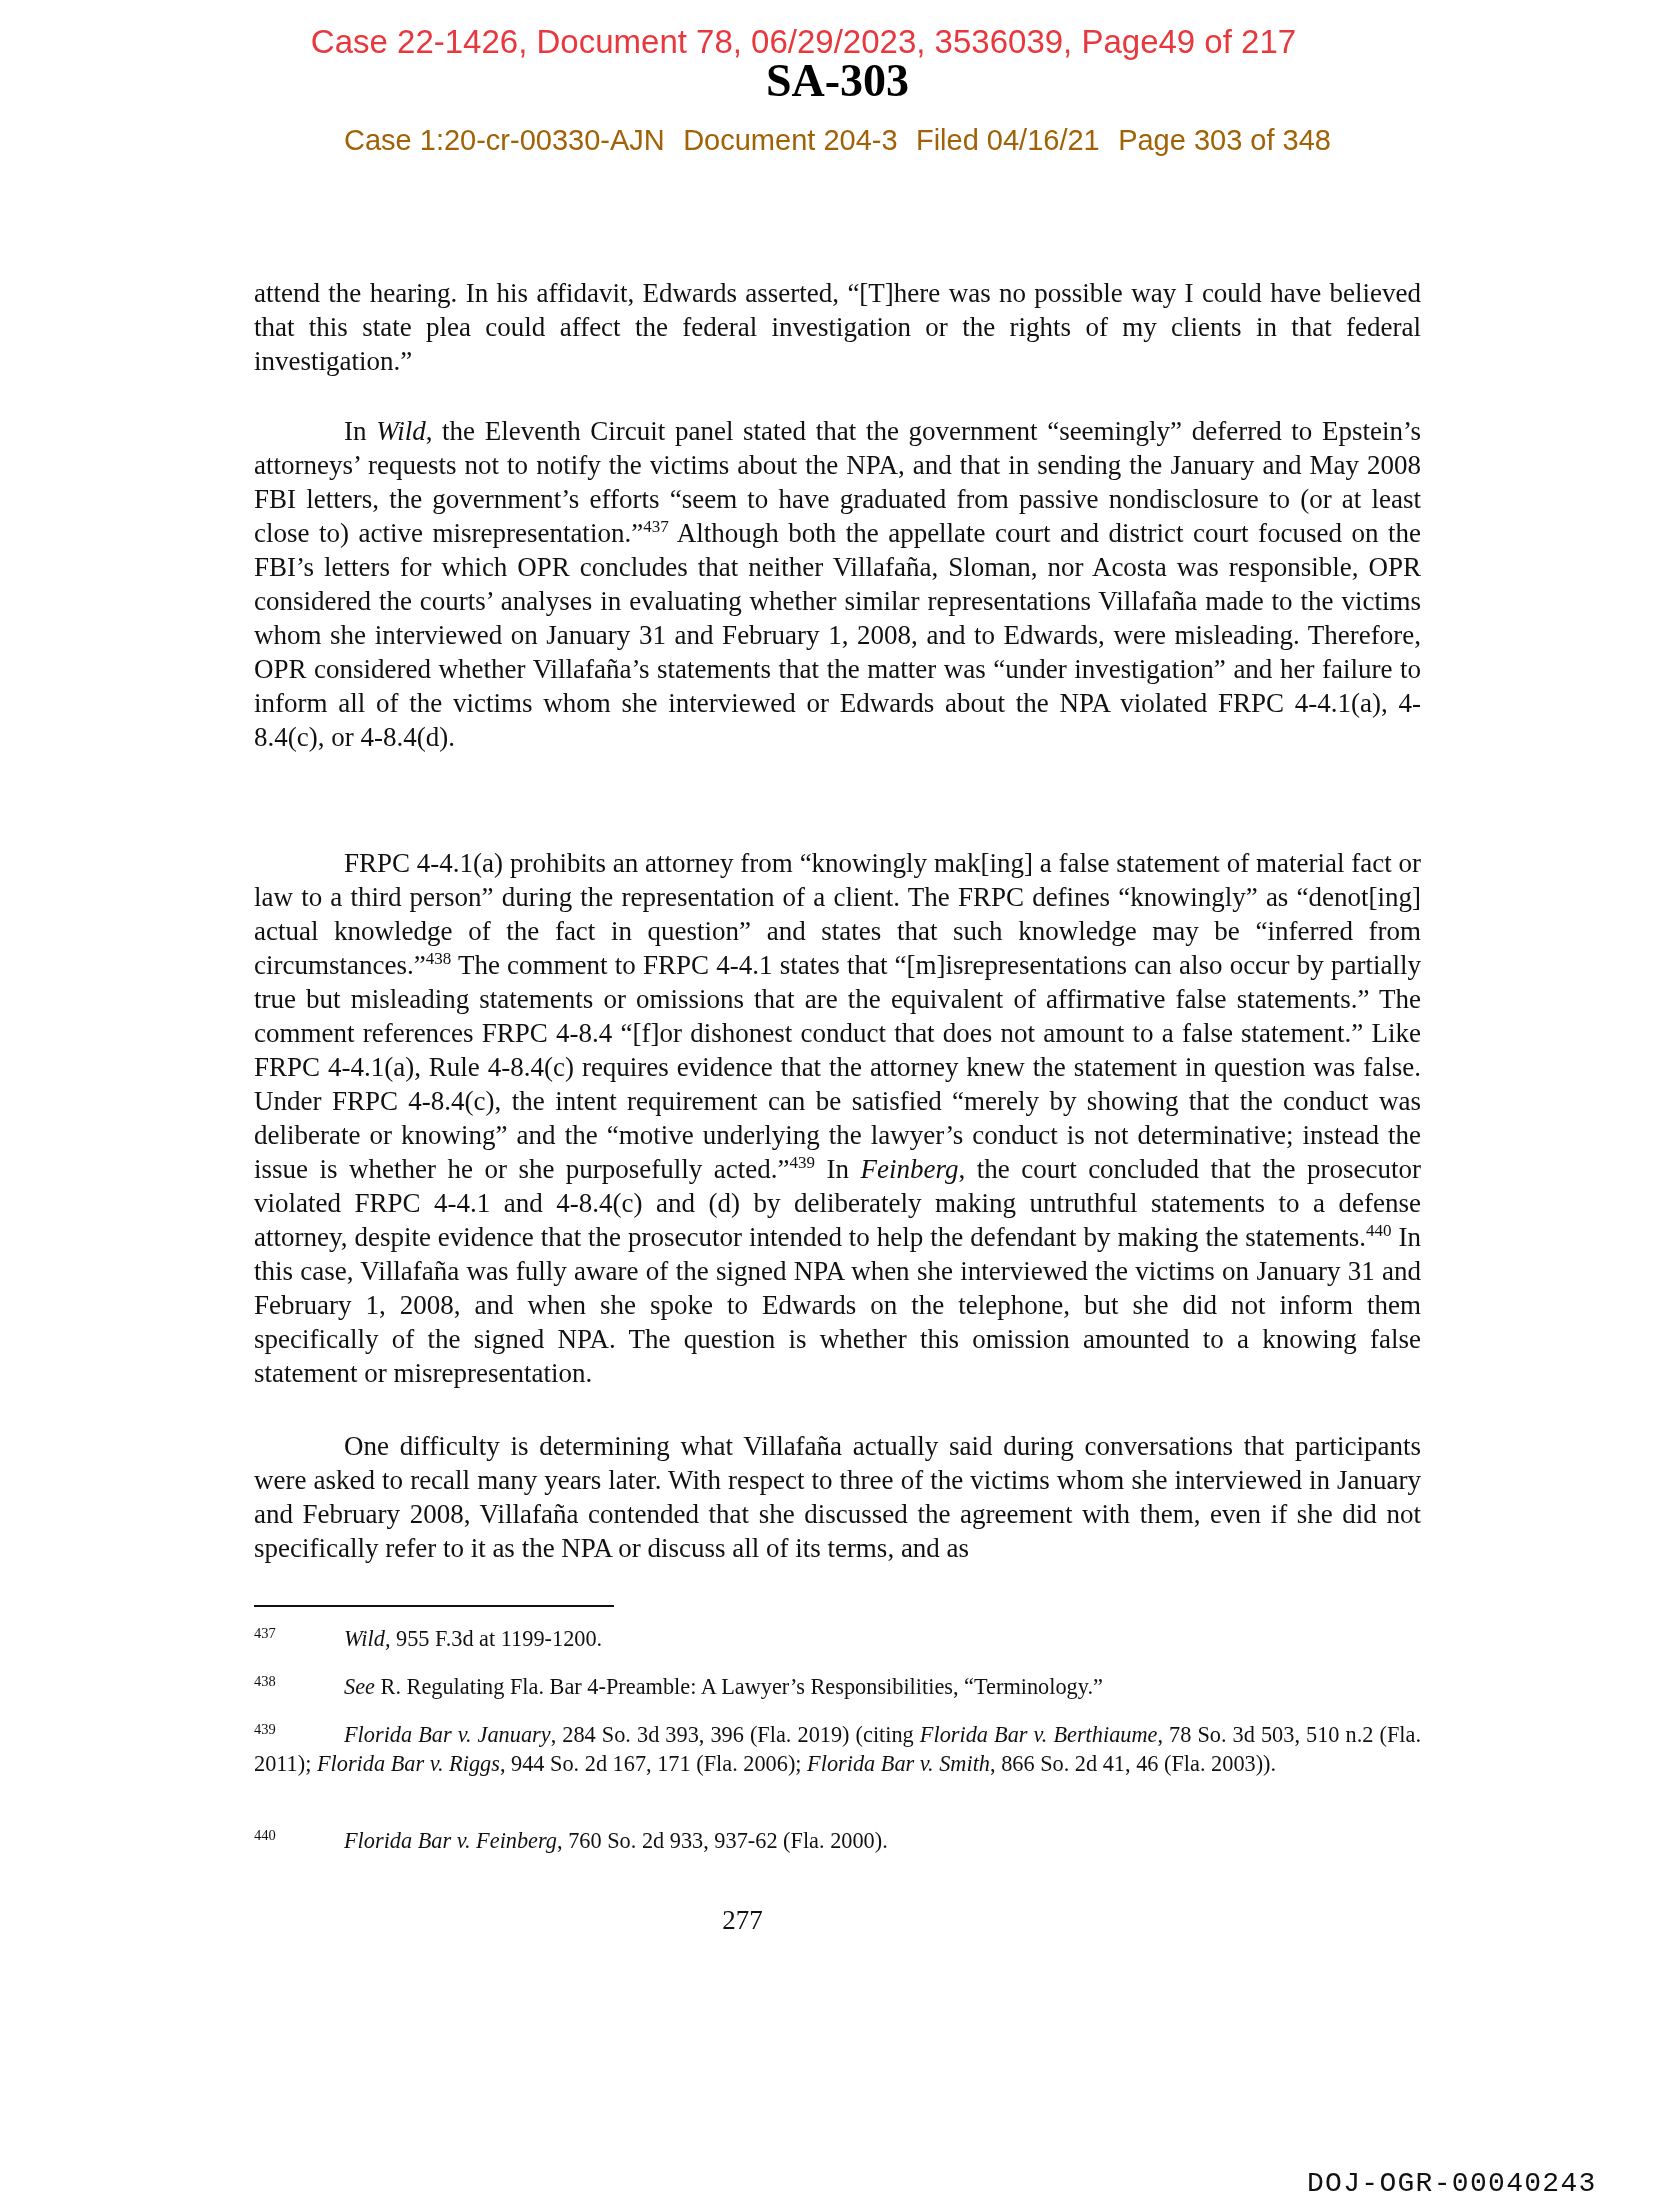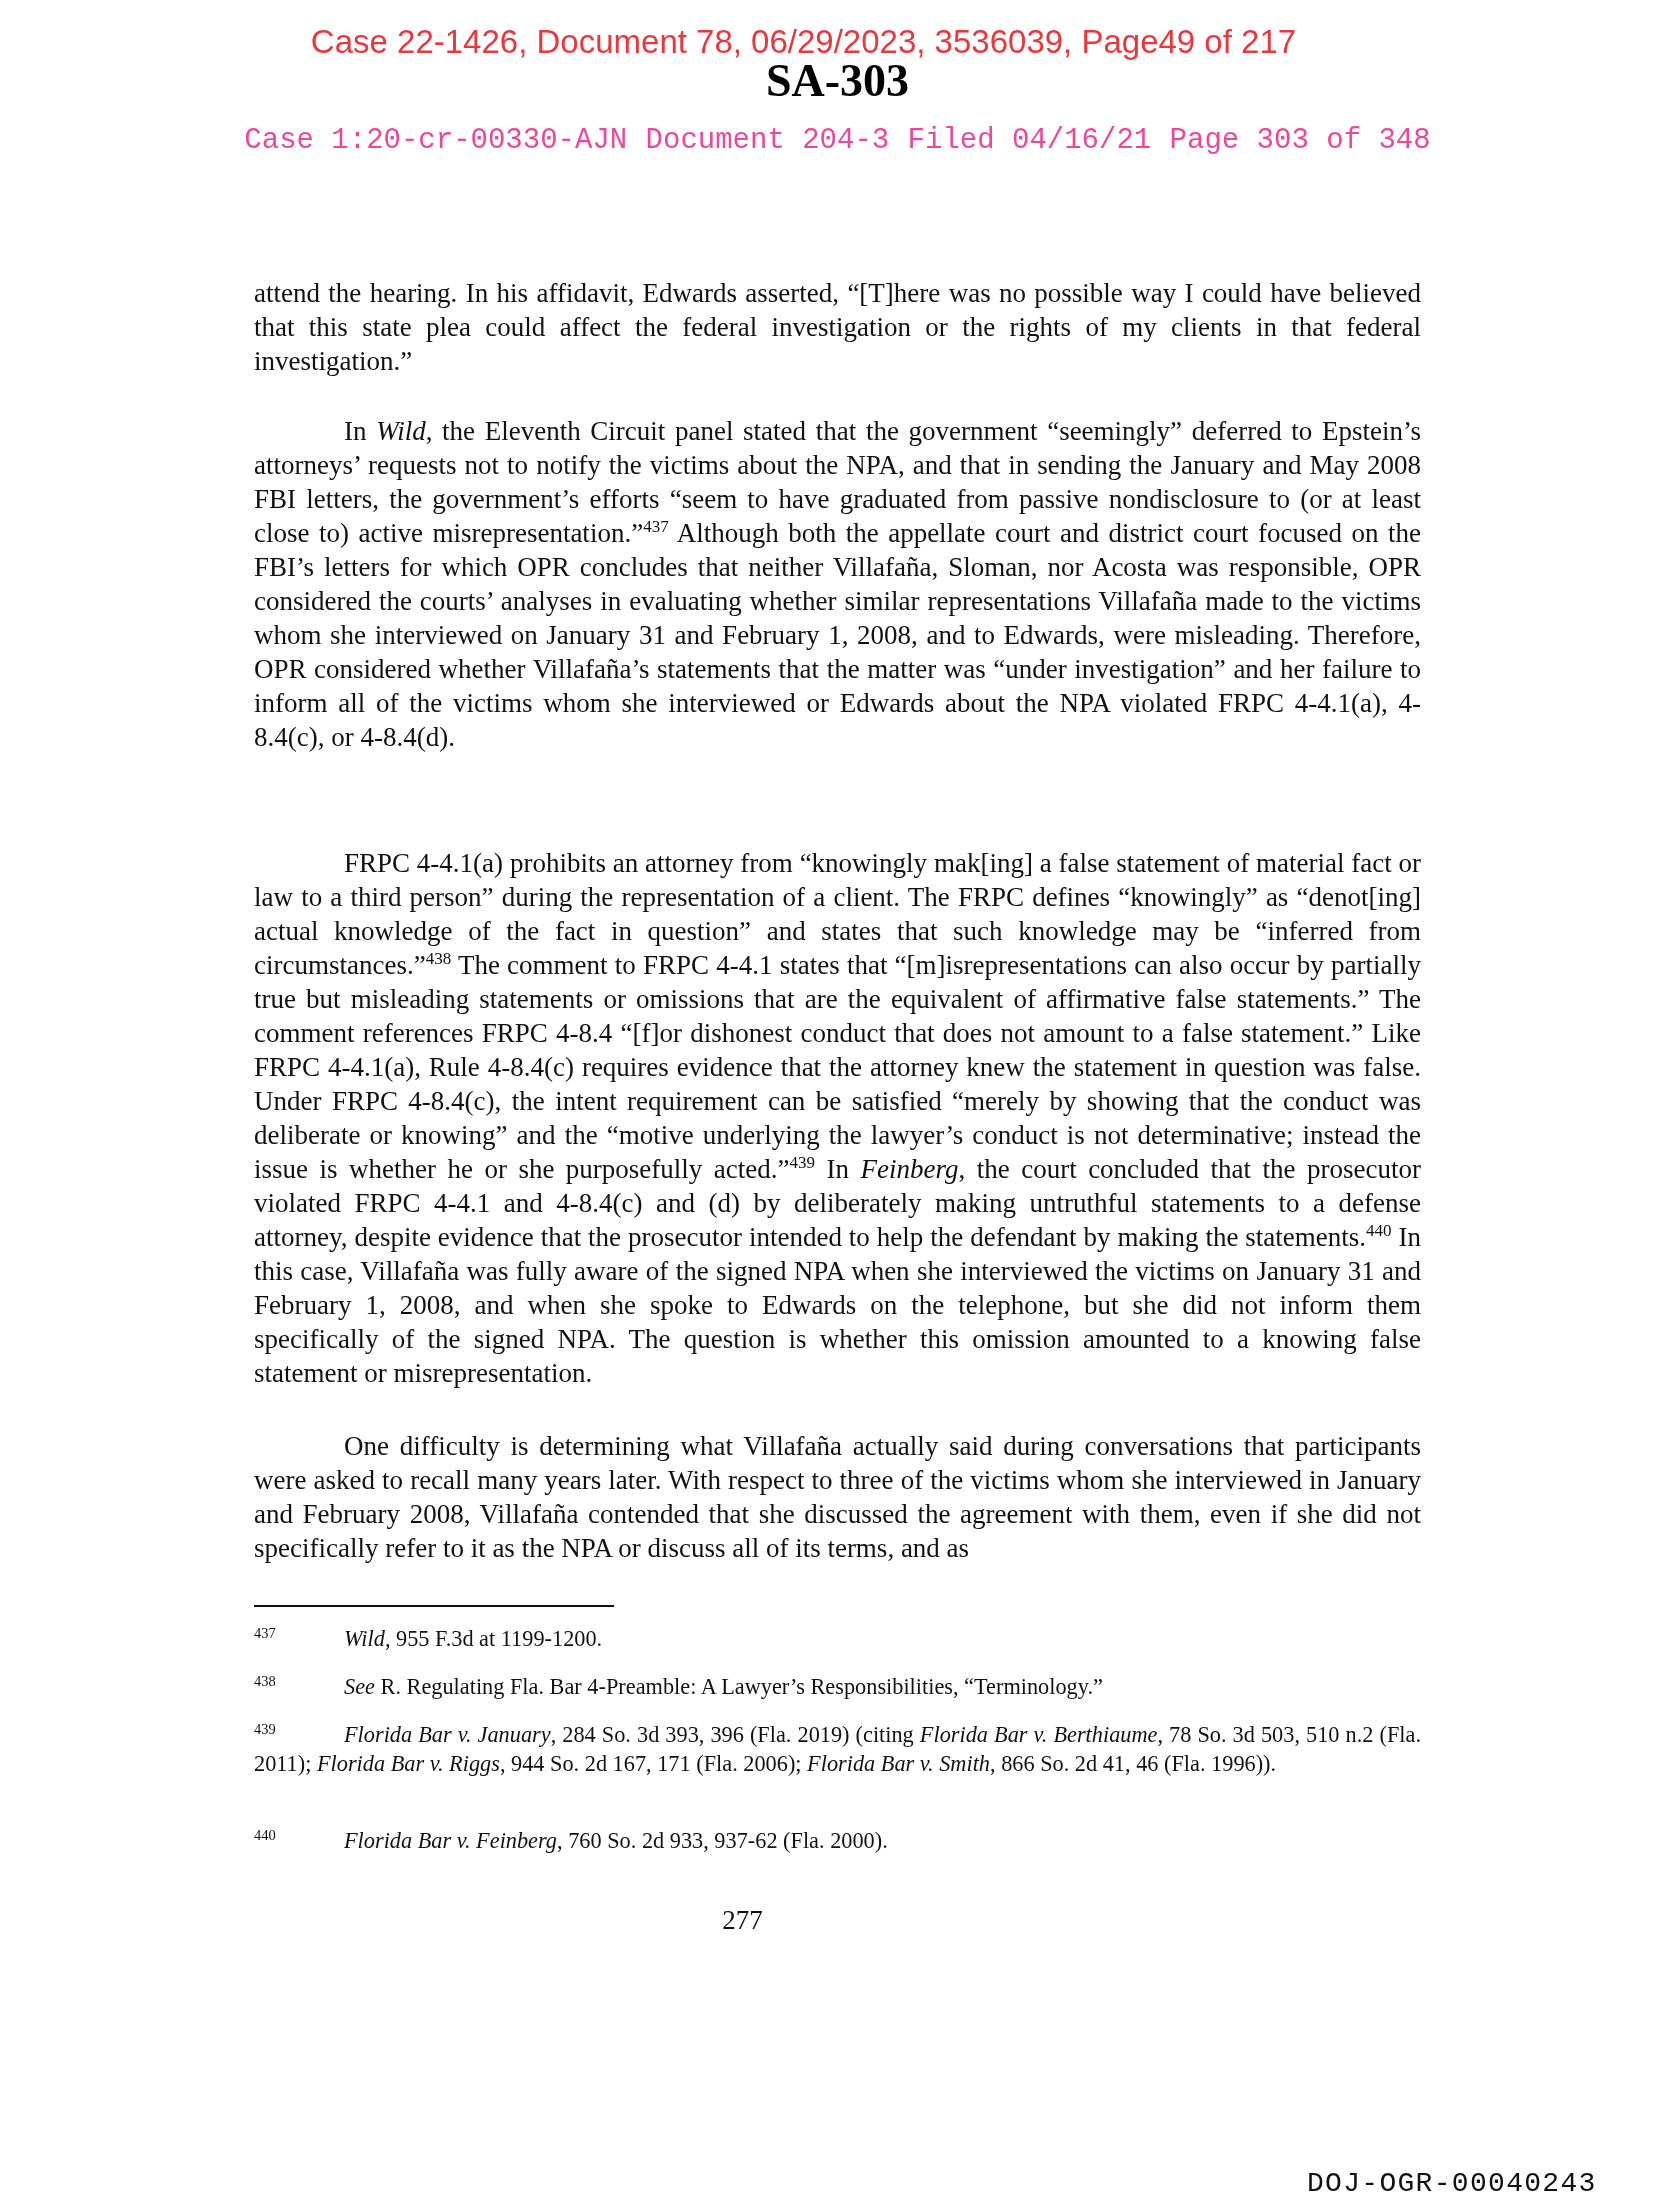--- a/index.html
+++ b/index.html
@@ -11,21 +11,21 @@
     font-family: "Liberation Sans", sans-serif; font-size: 33px; color: #e8383d;
     line-height: 1; letter-spacing: 0px;
   }
   .hdr-sa {
     position: absolute; top: 58px; left: 0; width: 1675px; text-align: center;
     font-family: "Liberation Serif", serif; font-weight: bold; font-size: 46px; color: #000;
     line-height: 1;
   }
   .hdr-district {
     position: absolute; top: 126px; left: 0; width: 1675px; text-align: center;
-    font-family: Liberation Mono, monospace; font-size: 29px; color: #ec4899;
+    font-family: Liberation Sans, sans-serif; font-size: 29px; color: #a16207;
     line-height: 1; word-spacing: 0px;
   }
   .hdr-district span { margin: 0 9.2px; }
 
   .body-text {
     position: absolute; left: 254px; width: 1167px;
     font-family: "Liberation Serif", serif; font-size: 27px; line-height: 34px;
     color: #111; text-align: justify;
   }
   .body-text p { margin: 0; }
@@ -95,21 +95,21 @@
     <span class="fn-body"><i>Wild,</i><span> 955 F.3d at 1199-1200.</span></span>
   </div>
 
   <div class="fn" id="fn438">
     <span class="fn-num">438</span>
     <span class="fn-body"><i>See</i><span> R. Regulating Fla. Bar 4-Preamble: A Lawyer’s Responsibilities, “Terminology.”</span></span>
   </div>
 
   <div class="fn" id="fn439">
     <span class="fn-num">439</span>
-    <span class="fn-body"><i>Florida Bar v. January</i><span>, 284 So. 3d 393, 396 (Fla. 2019) (citing </span><i>Florida Bar v. Berthiaume</i><span>, 78 So. 3d 503, 510 n.2 (Fla. 2011); </span><i>Florida Bar v. Riggs</i><span>, 944 So. 2d 167, 171 (Fla. 2006); </span><i>Florida Bar v. Smith</i><span>, 866 So. 2d 41, 46 (Fla. 1996)).</span></span>
+    <span class="fn-body"><i>Florida Bar v. January</i><span>, 284 So. 3d 393, 396 (Fla. 2019) (citing </span><i>Florida Bar v. Berthiaume</i><span>, 78 So. 3d 503, 510 n.2 (Fla. 2011); </span><i>Florida Bar v. Riggs</i><span>, 944 So. 2d 167, 171 (Fla. 2006); </span><i>Florida Bar v. Smith</i><span>, 866 So. 2d 41, 46 (Fla. 2003)).</span></span>
   </div>
 
   <div class="fn" id="fn440">
     <span class="fn-num">440</span>
     <span class="fn-body"><i>Florida Bar v. Feinberg</i><span>, 760 So. 2d 933, 937-62 (Fla. 2000).</span></span>
   </div>
 
   <div class="page-num">277</div>
   <div class="bates">DOJ-OGR-00040243</div>
 </div>

